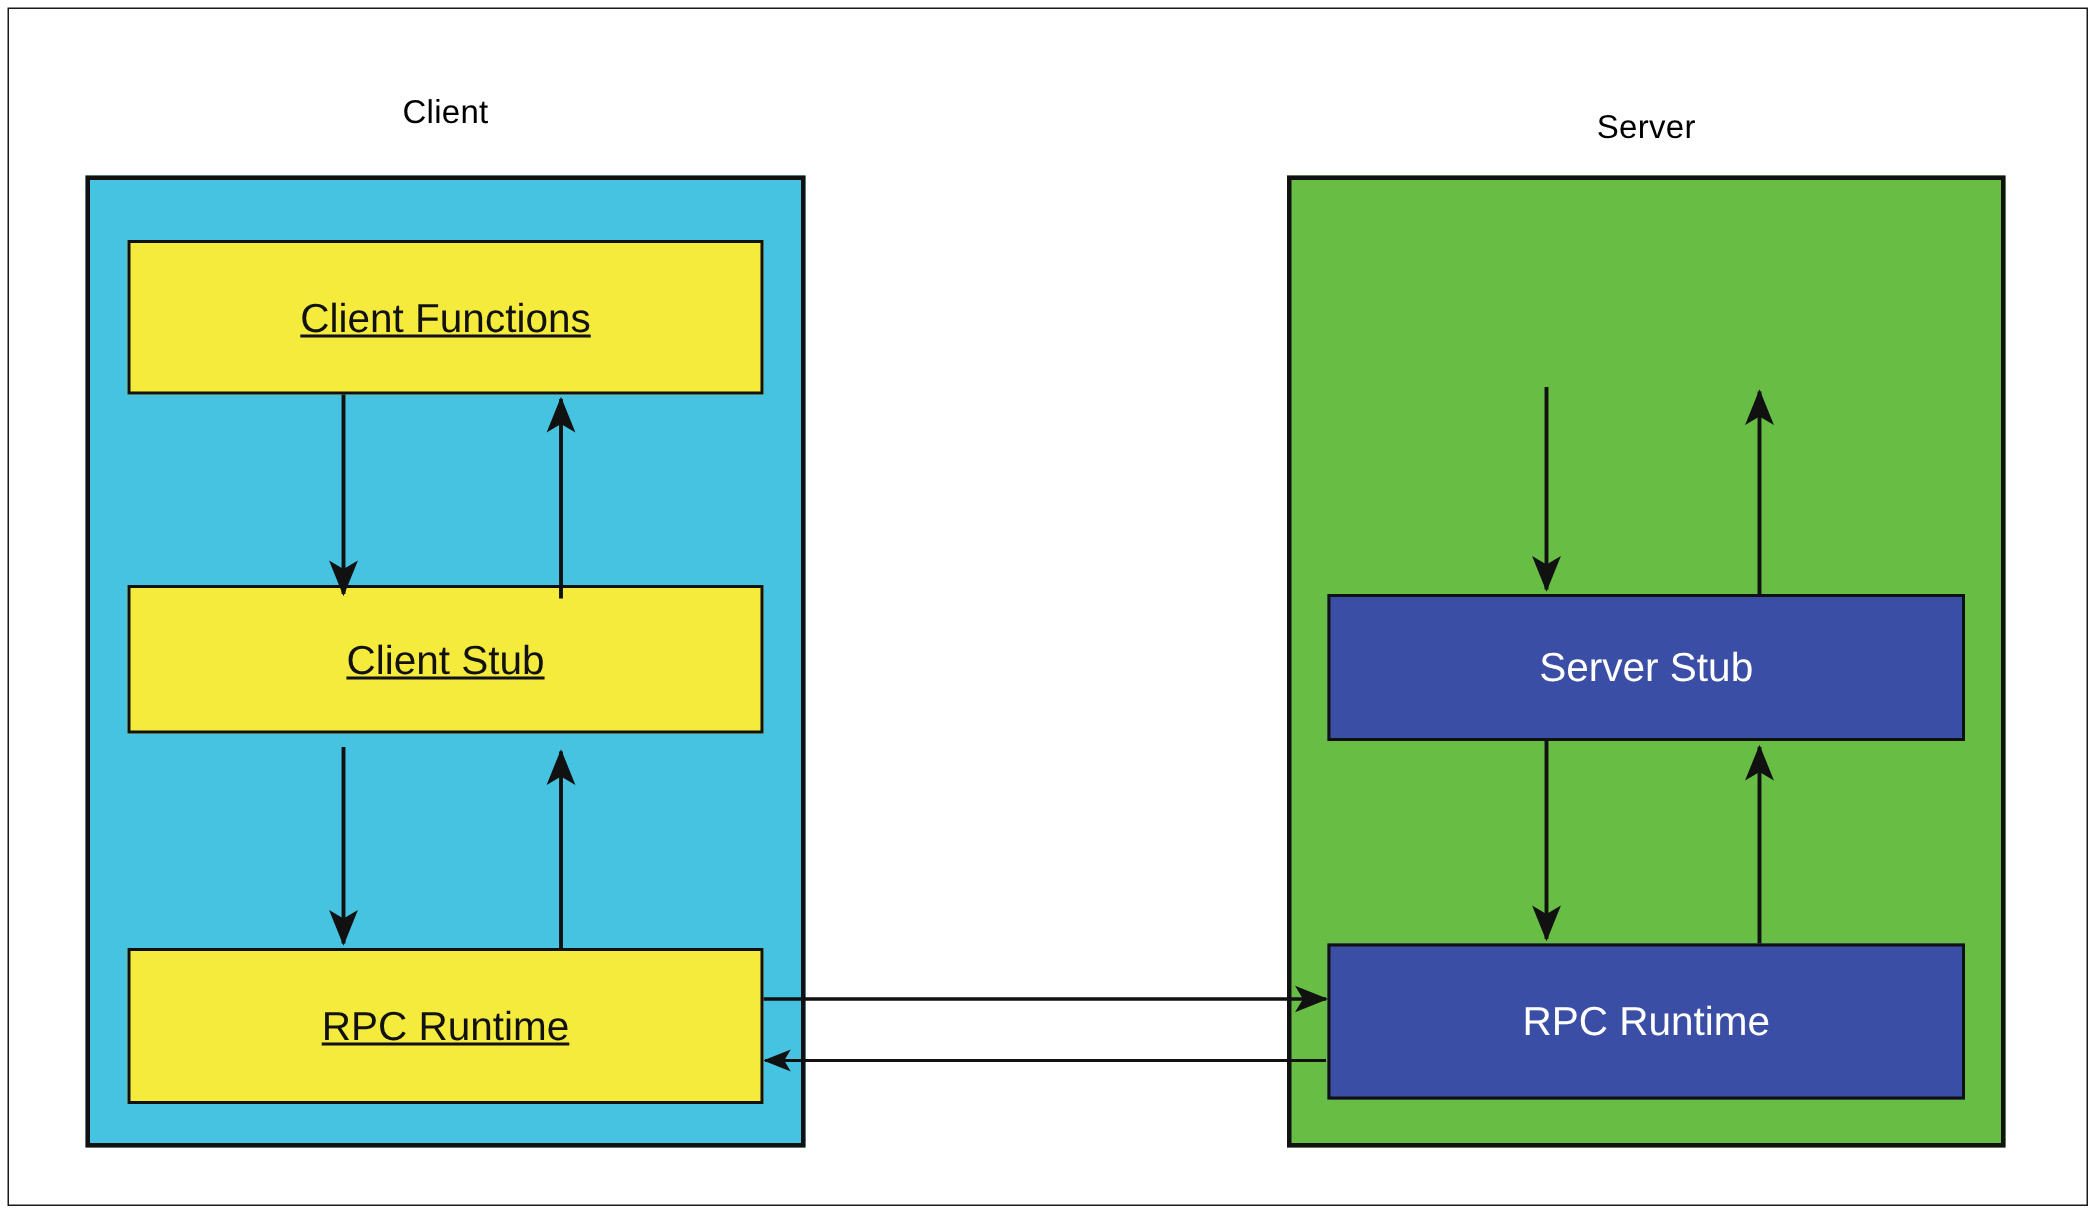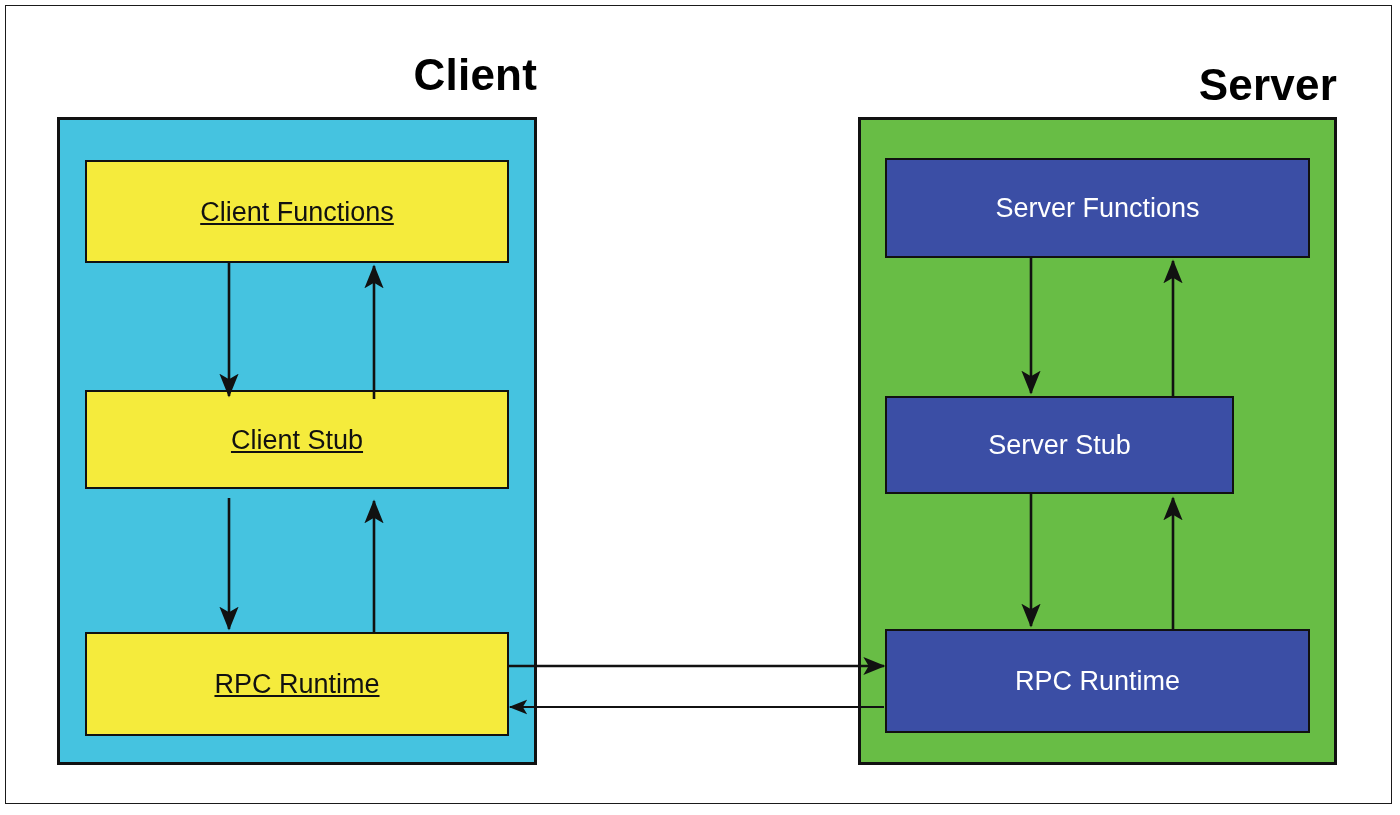--- a/index.html
+++ b/index.html
@@ -24,26 +24,26 @@
     left: 5px;
     top: 5px;
     width: 1387px;
     height: 799px;
     border: 1px solid #1a1a1a;
     box-sizing: border-box;
     background: transparent;
   }
   .side-title {
     position: absolute;
-    text-align: right;
-    font-size: 44px;
+    text-align: center;
+    font-size: 22px;
     line-height: 42px;
     color: #000000;
     font-family: "Liberation Sans", sans-serif;
-    font-weight: 700;
+    font-weight: 400;
     letter-spacing: 0.2px;
     white-space: nowrap;
   }
   #client-title { left: 57px; top: 54px; width: 480px; }
   #server-title { left: 858px; top: 64px; width: 479px; }
 
   .panel {
     position: absolute;
     border: 3px solid #111111;
     box-sizing: border-box;
@@ -74,21 +74,21 @@
   .block.yellow { background: #f5eb3c; color: #111111; text-decoration: underline; }
   .block.blue   { background: #3b4ea5; color: #ffffff; }
 
   
   #client-functions { left: 85px;  top: 160px; width: 424px; height: 103px; }
   #client-stub      { left: 85px;  top: 390px; width: 424px; height: 99px;  }
   #client-rpc       { left: 85px;  top: 632px; width: 424px; height: 104px; }
 
   
   #server-functions { left: 885px; top: 158px; width: 425px; height: 100px; }
-  #server-stub      { left: 885px; top: 396px; width: 349px; height: 98px;  }
+  #server-stub      { left: 885px; top: 396px; width: 425px; height: 98px;  }
   #server-rpc       { left: 885px; top: 629px; width: 425px; height: 104px; }
 
   #arrow-layer {
     position: absolute;
     left: 0; top: 0;
     width: 1400px; height: 815px;
     pointer-events: none;
   }
 </style>
 </head>
@@ -101,21 +101,20 @@
   <div class="side-title" id="client-title">Client</div>
   <div class="side-title" id="server-title">Server</div>
 
   <div class="panel" id="client-panel"></div>
   <div class="panel" id="server-panel"></div>
 
   <div class="block yellow" id="client-functions">Client Functions</div>
   <div class="block yellow" id="client-stub">Client Stub</div>
   <div class="block yellow" id="client-rpc">RPC Runtime</div>
 
-  <div class="block blue" id="server-functions">Server Functions</div>
   <div class="block blue" id="server-stub">Server Stub</div>
   <div class="block blue" id="server-rpc">RPC Runtime</div>
 
   <svg id="arrow-layer" viewBox="0 0 1400 815" width="1400" height="815">
     <defs>
       <marker id="arrowhead" markerWidth="10" markerHeight="10" refX="8.6" refY="4" orient="auto" markerUnits="strokeWidth">
         <path d="M0,0.3 L9.2,4 L0,7.7 L2.2,4 Z" fill="#111111"></path>
       </marker>
     </defs>
 

